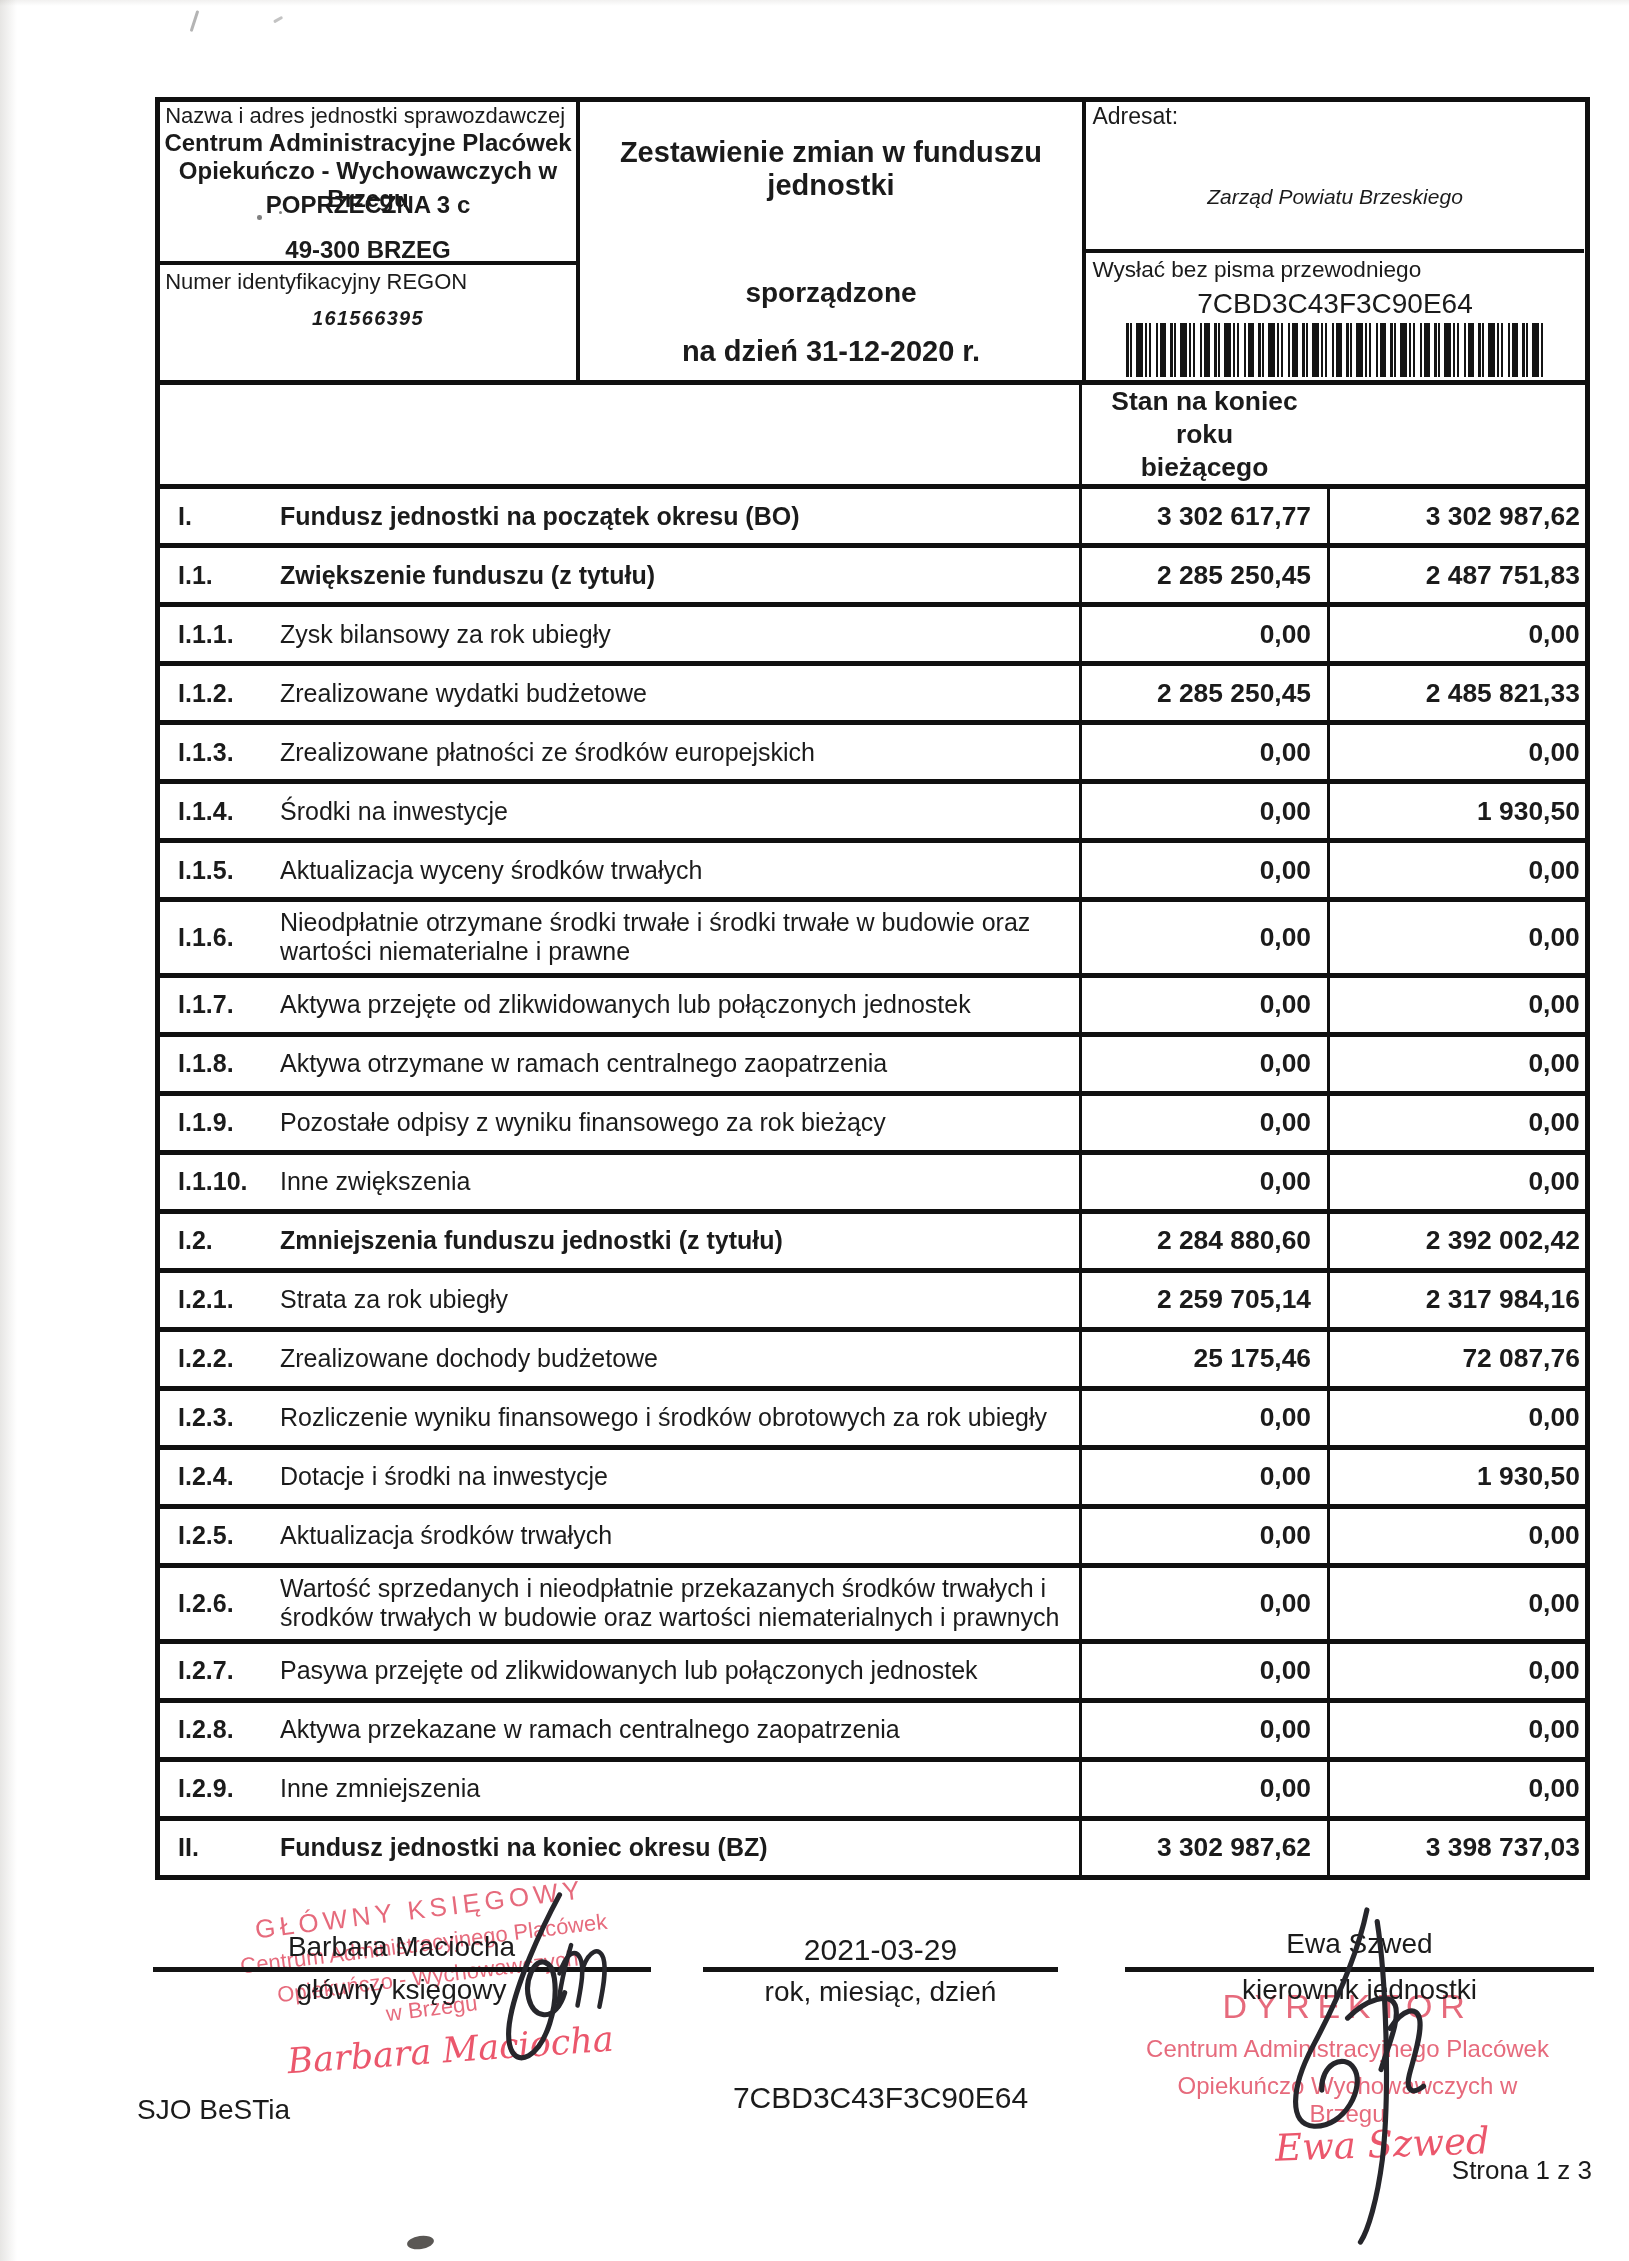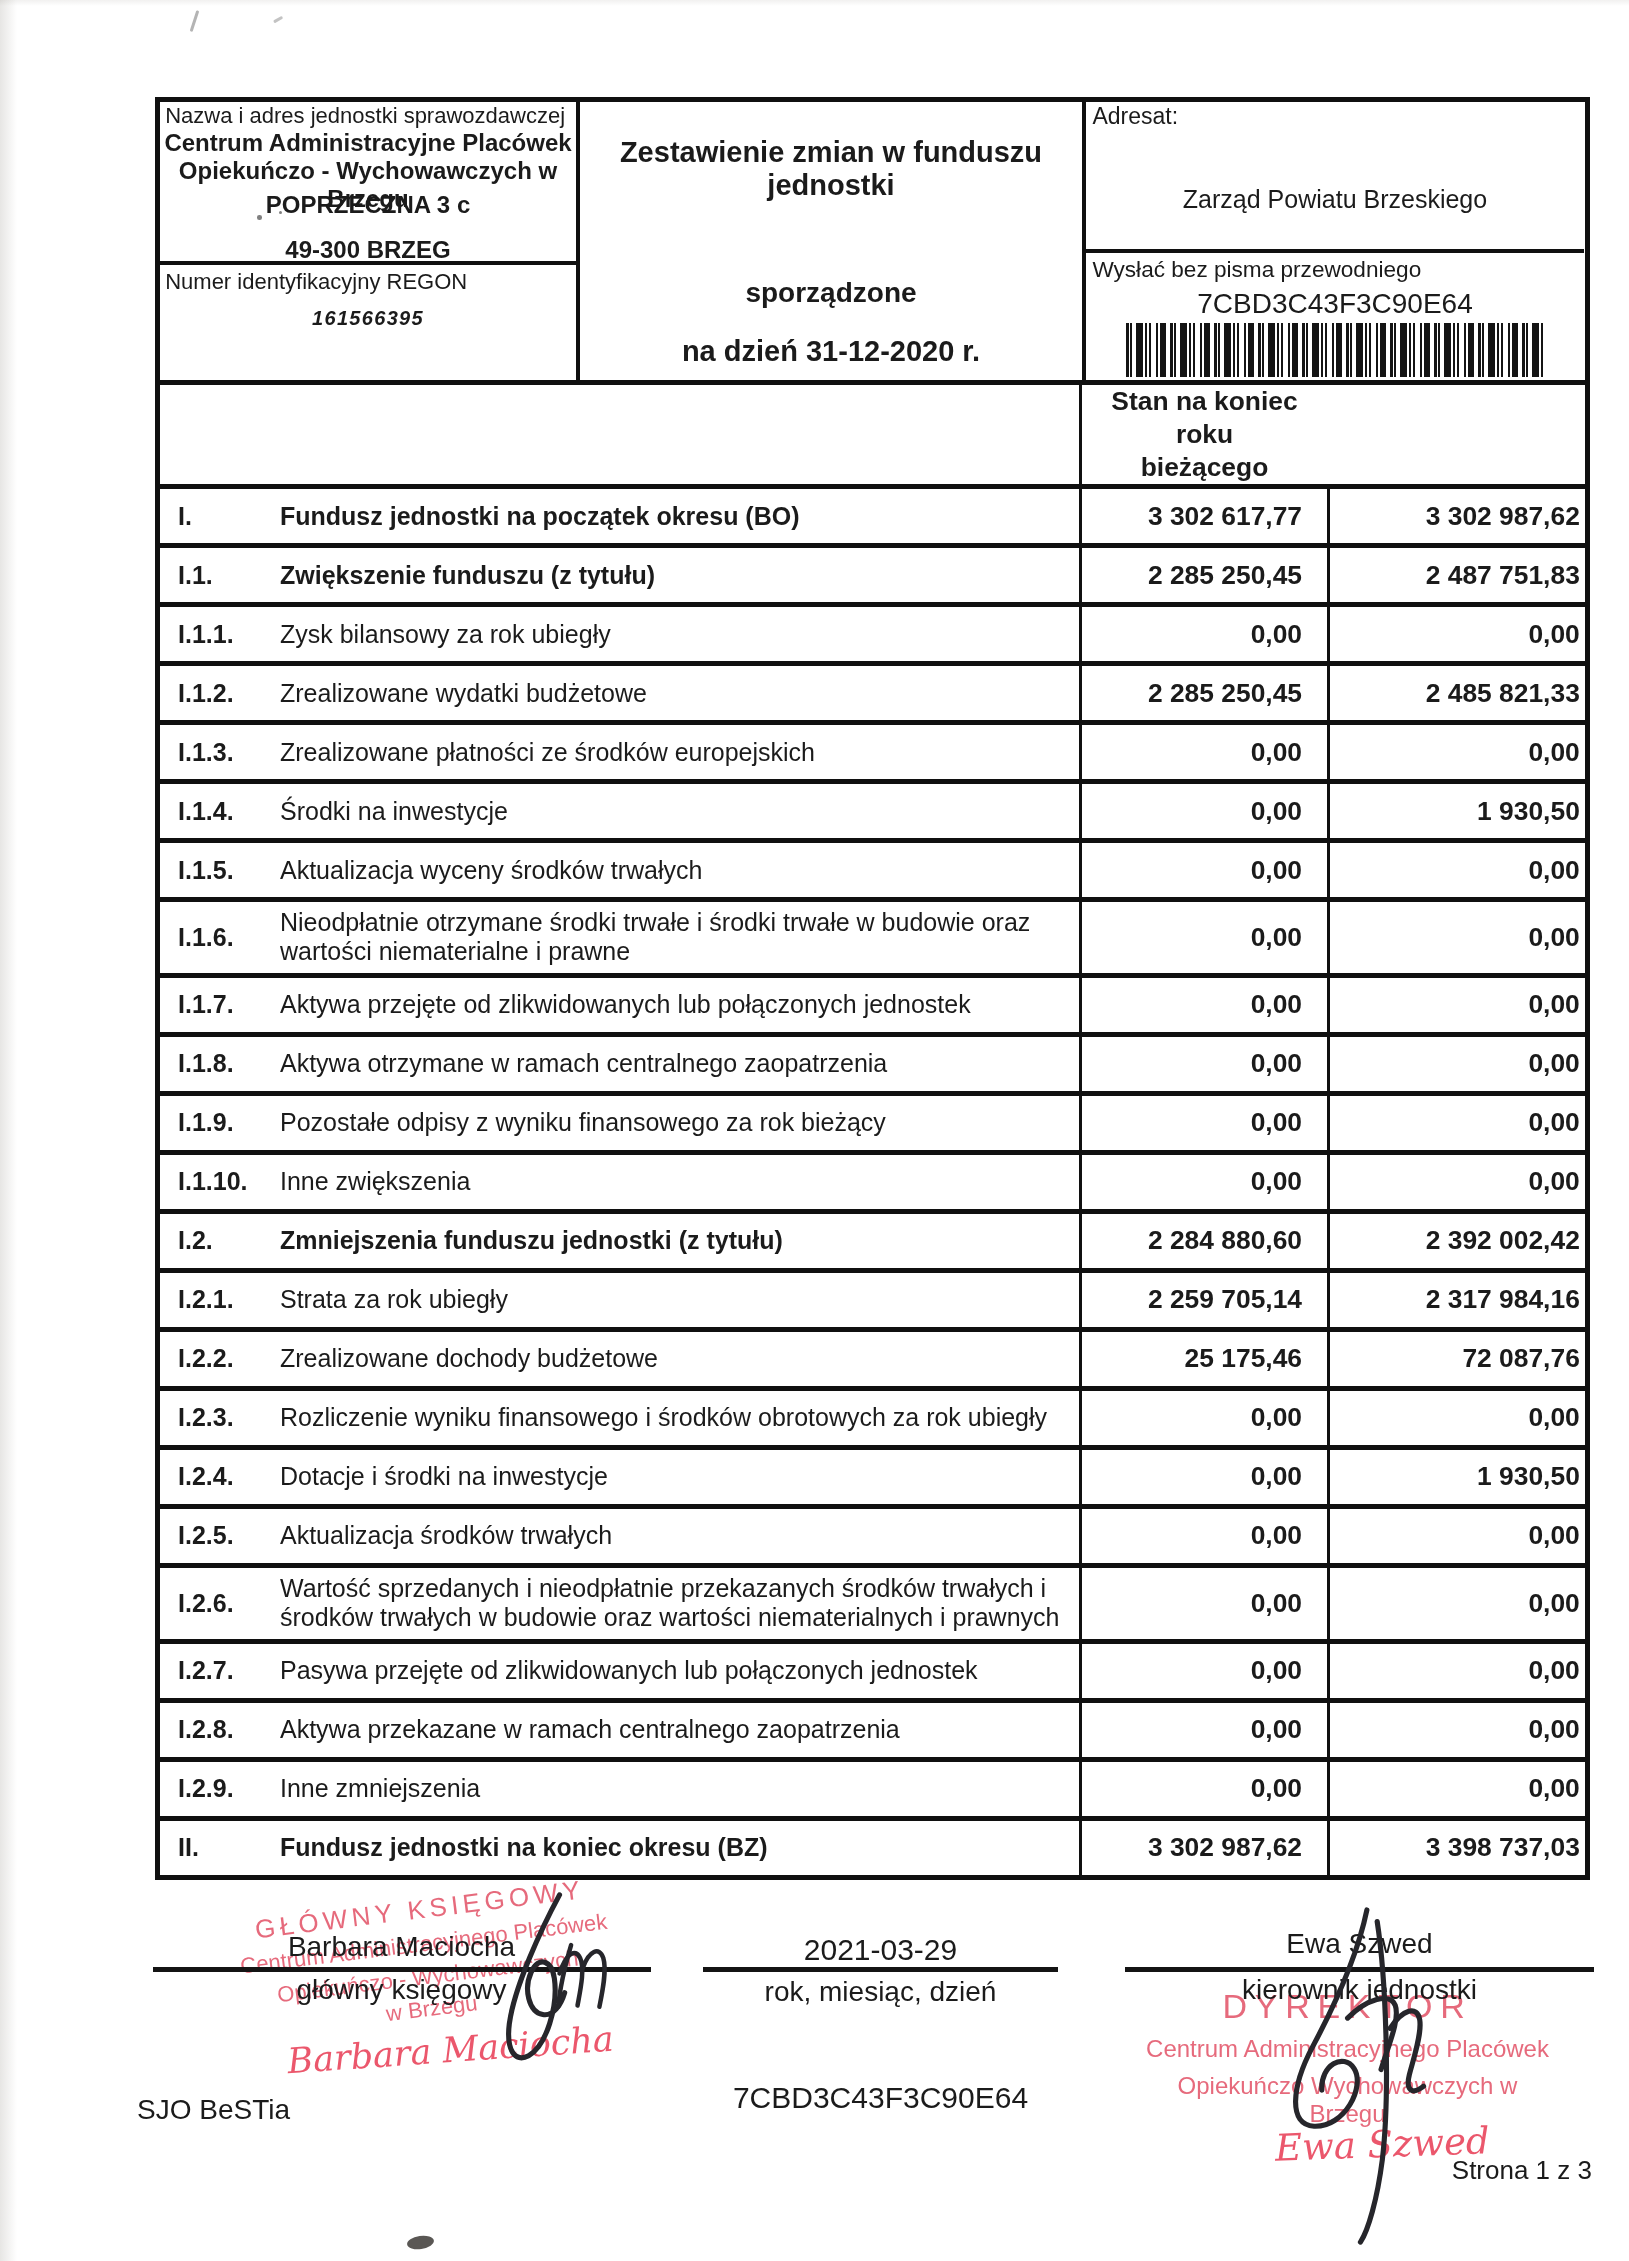--- a/index.html
+++ b/index.html
@@ -27,40 +27,40 @@
   .center{text-align:center;}
   .unit-name{font-size:24px;font-weight:700;line-height:1.18;}
   .street{font-size:24px;font-weight:700;}
   .city{font-size:24px;font-weight:700;}
   .regon-label{font-size:22px;}
   .regon-num{font-size:20px;font-weight:700;font-style:italic;letter-spacing:1.3px;}
   .doc-title{font-size:29px;font-weight:700;}
   .prepared{font-size:28px;font-weight:700;}
   .asof{font-size:29px;font-weight:700;}
   .addr-label{font-size:23px;}
-  .addr-name{font-size:25px;}
+  .addr-name{font-size:21px;font-style:italic;}
   .dispatch-note{font-size:22.6px;}
   .doc-code{font-size:28px;}
   .barcode{background:repeating-linear-gradient(90deg,
       #141414 0 2.6px,#fff 2.6px 4.5px,#141414 4.5px 5.8px,#fff 5.8px 10.3px,
       #141414 10.3px 17px,#fff 17px 18.7px,#141414 18.7px 20.6px,#fff 20.6px 23px,
       #141414 23px 25px,#fff 25px 30px,#141414 30px 32px,#fff 32px 34px,
       #141414 34px 40px,#fff 40px 44px);}
   
   .doc-table{left:155px;top:385px;width:1435px;border:5.8px solid #101010;border-top:none;box-sizing:border-box;background:#fff;}
   .t-row{display:grid;grid-template-columns:919px 248px 256px;border-top:5.2px solid #101010;min-height:54px;}
   .t-row.head{border-top:none;min-height:64px;}
   .cell{display:flex;align-items:center;box-sizing:border-box;}
   .c-col{border-left:3.9px solid #101010;}
   .h-val{flex-direction:column;justify-content:center;font-size:26.4px;font-weight:700;line-height:1.25;text-align:center;}
   .c-label{padding-left:18px;}
   .c-idx{width:102px;flex:0 0 102px;font-size:25px;font-weight:600;}
   .c-txt{font-size:25px;font-weight:500;line-height:1.16;padding:6.4px 13px 6.4px 0;}
   .t-row.sec .c-idx,.t-row.sec .c-txt{font-weight:700;}
-  .c-val{justify-content:flex-end;font-size:26.4px;font-weight:600;padding-right:25px;white-space:nowrap;}
+  .c-val{justify-content:flex-end;font-size:26.4px;font-weight:600;padding-right:16px;white-space:nowrap;}
   .c-val2{padding-right:3.2px;}
   
   .sig-line{height:4.5px;background:#141414;}
   .sig-text{text-align:center;}
   .sig-name{font-size:28px;font-weight:500;}
   .sig-role{font-size:28px;font-weight:500;}
   .sig-date{font-size:30px;font-weight:500;margin-top:44px;}
   .stamp{color:rgba(226,85,106,.88);text-align:center;}
   .stamp .s1{letter-spacing:4.5px;font-size:26px;}
   .stamp .s2{font-size:22px;margin-top:6.4px;}

